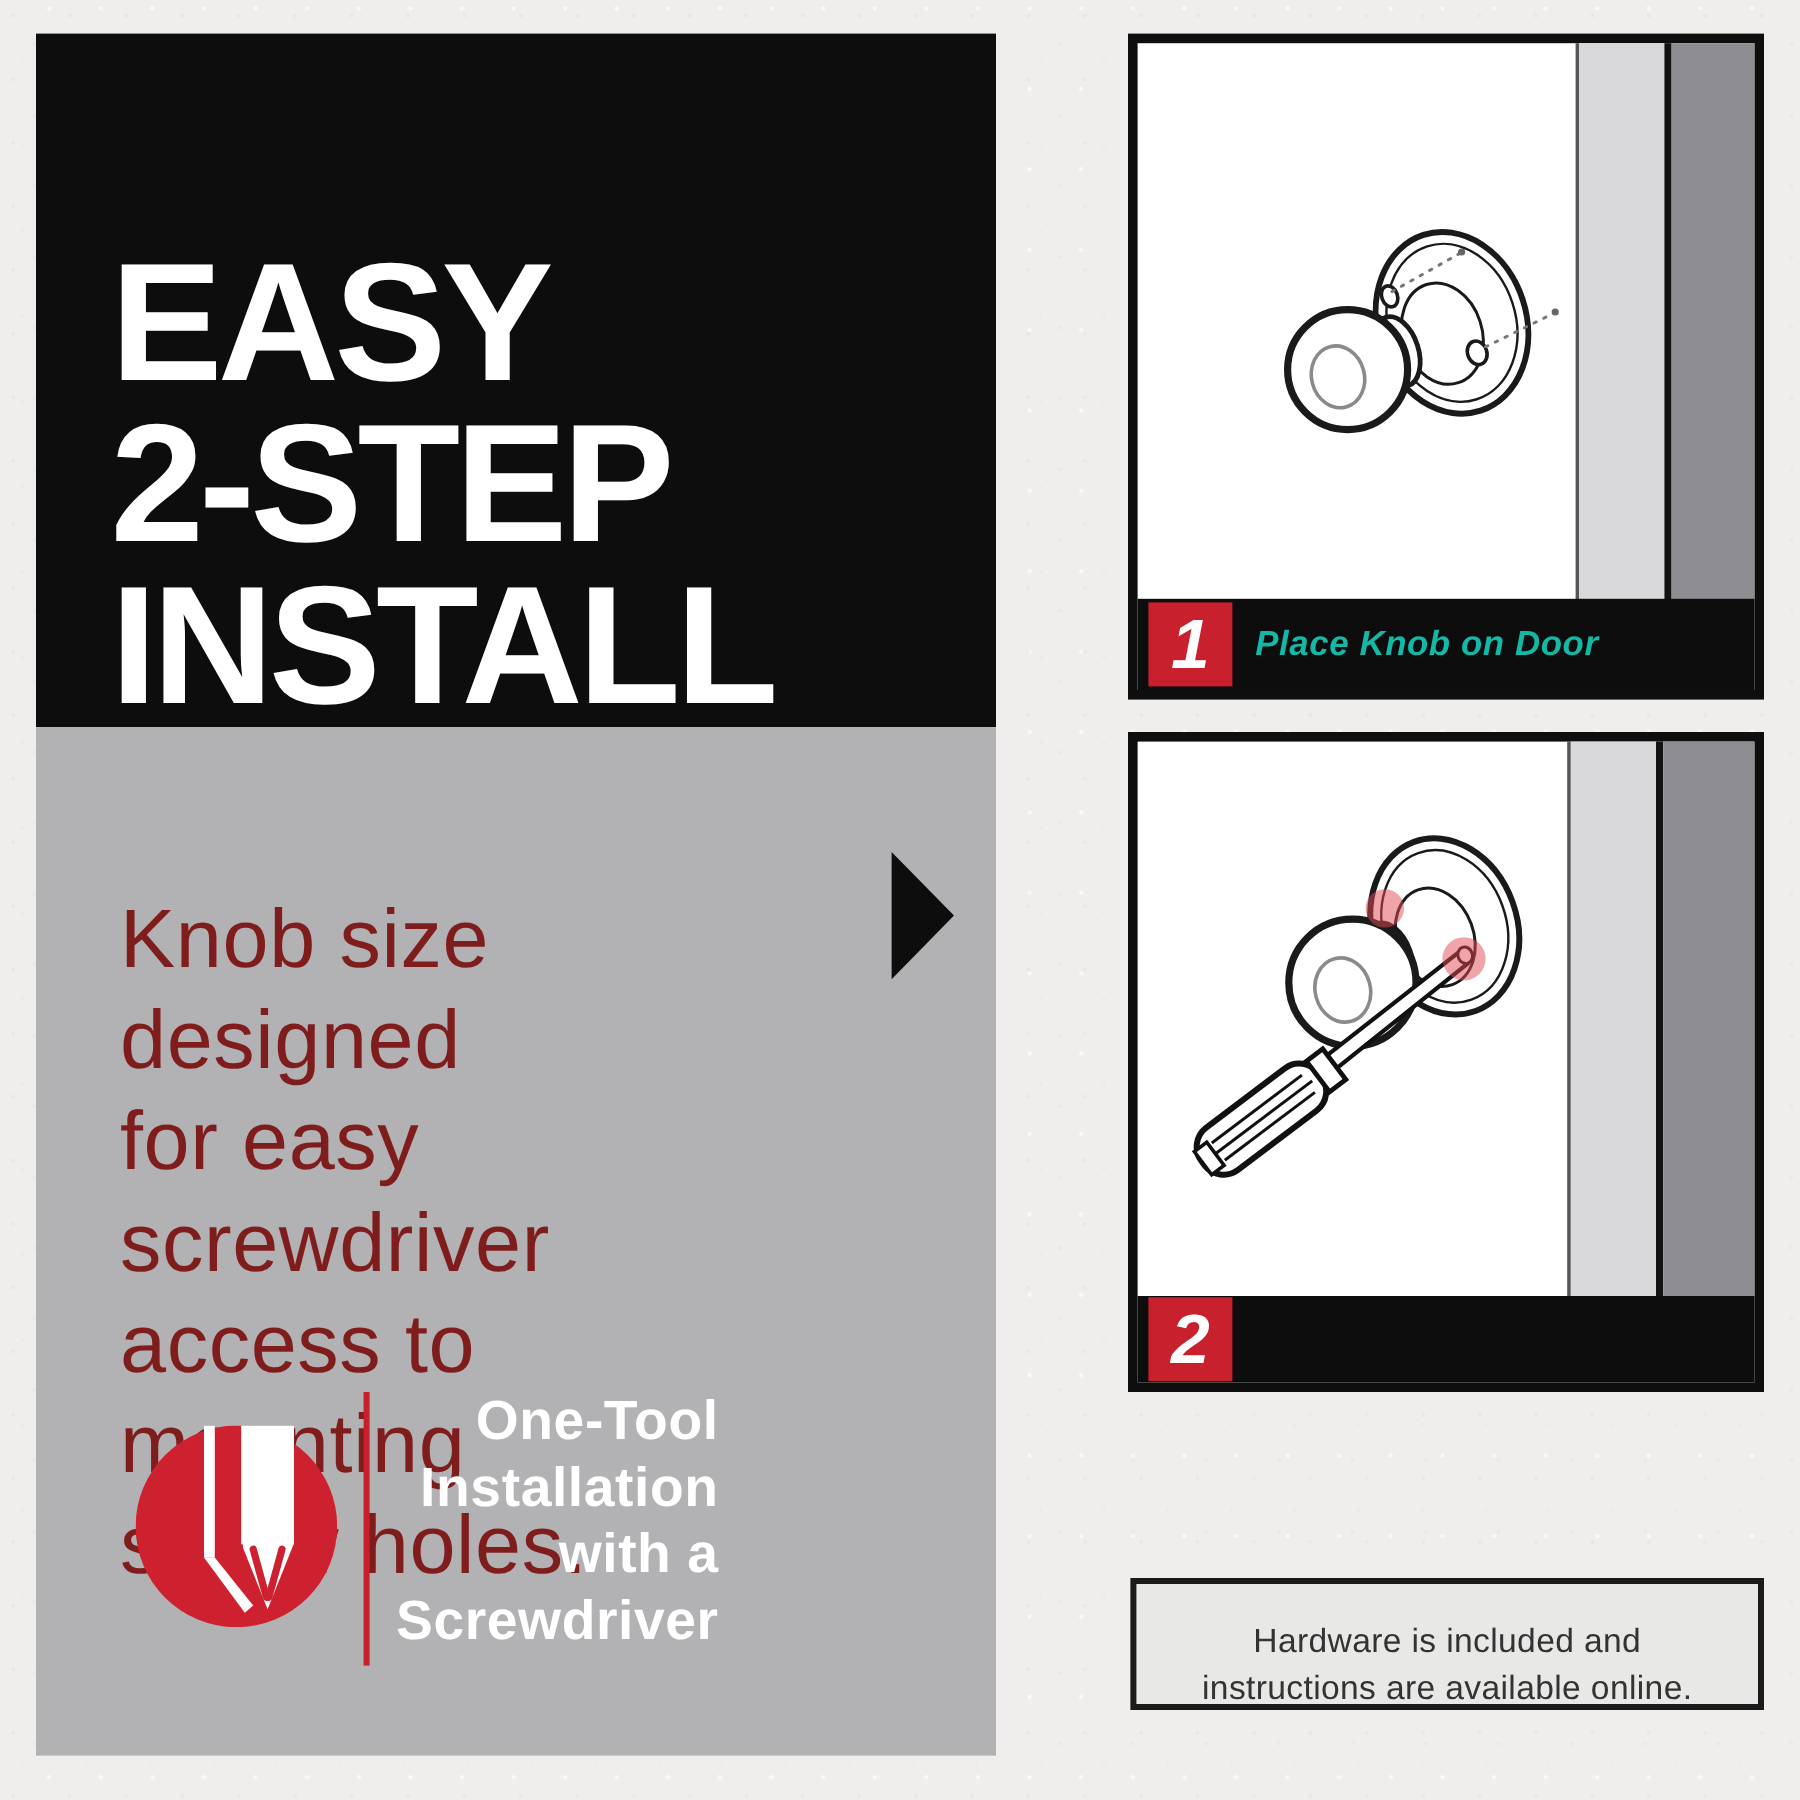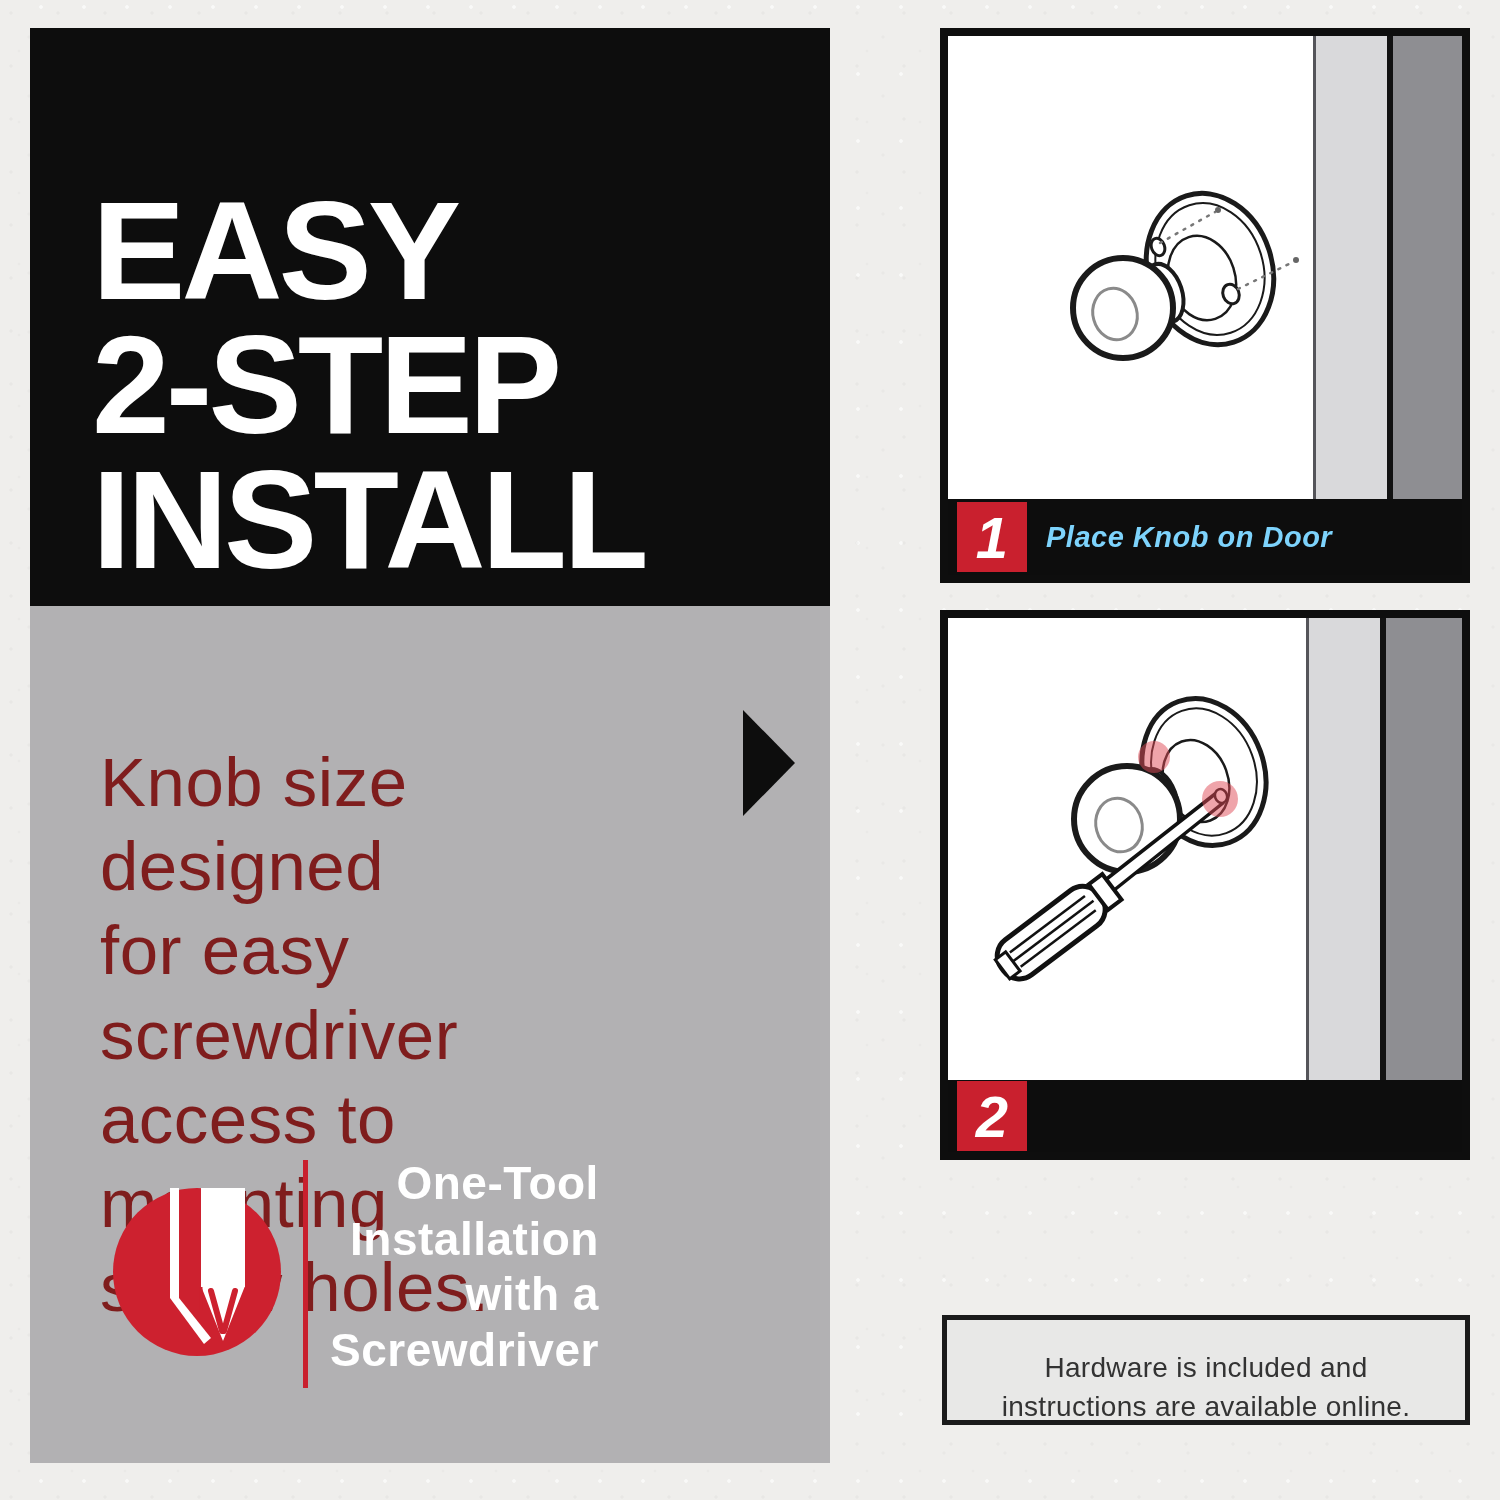--- a/index.html
+++ b/index.html
@@ -13,21 +13,21 @@
       radial-gradient(circle at 41px 7px,  rgba(255,255,255,0.65) 1.4px, transparent 2.2px),
       radial-gradient(circle at 19px 51px, rgba(0,0,0,0.018) 1px, transparent 1.8px);
     background-size:47px 53px, 61px 59px, 43px 67px, 53px 71px;
   }
   .abs{position:absolute;}
   .pre{white-space:pre-line;}
 
   
   .black-panel{left:30px;top:28px;width:800px;height:578px;background:#0d0d0d;}
   .headline{
-    position:absolute;left:62px;top:62px;
+    position:absolute;left:62px;top:80px;
     color:#ffffff;font-weight:bold;font-size:140px;line-height:0.96;
     letter-spacing:-4px;
   }
   .gray-panel{left:30px;top:606px;width:800px;height:857px;background:#b2b1b3;}
   .description{
     position:absolute;left:70px;top:66px;width:600px;
     color:#7f1d1d;font-size:69px;line-height:1.22;letter-spacing:0.5px;
   }
   .arrow-right{
     position:absolute;left:713px;top:104px;width:0;height:0;
@@ -56,21 +56,21 @@
   .panel-1 .caption-bar{height:76px;}
   .panel-2 .caption-bar{height:72px;}
   .step-num{
     position:absolute;left:9px;width:70px;background:#c9202e;
     color:#fff;font-weight:bold;font-style:italic;font-size:58px;
     display:flex;align-items:center;justify-content:center;
   }
   .panel-1 .step-num{top:3px;height:70px;}
   .panel-2 .step-num{top:1px;height:70px;}
   .caption-text{
-    margin-left:98px;color:#7dd3fc;font-weight:bold;font-style:italic;
+    margin-left:98px;color:#14b8a6;font-weight:bold;font-style:italic;
     font-size:29px;letter-spacing:0.5px;
   }
   .illus{position:absolute;}
 
   
   .info-box{
     left:942px;top:1315px;width:528px;height:110px;box-sizing:border-box;
     background:#e8e8e7;border:5px solid #1b1b1b;
     display:flex;justify-content:center;text-align:center;
   }

